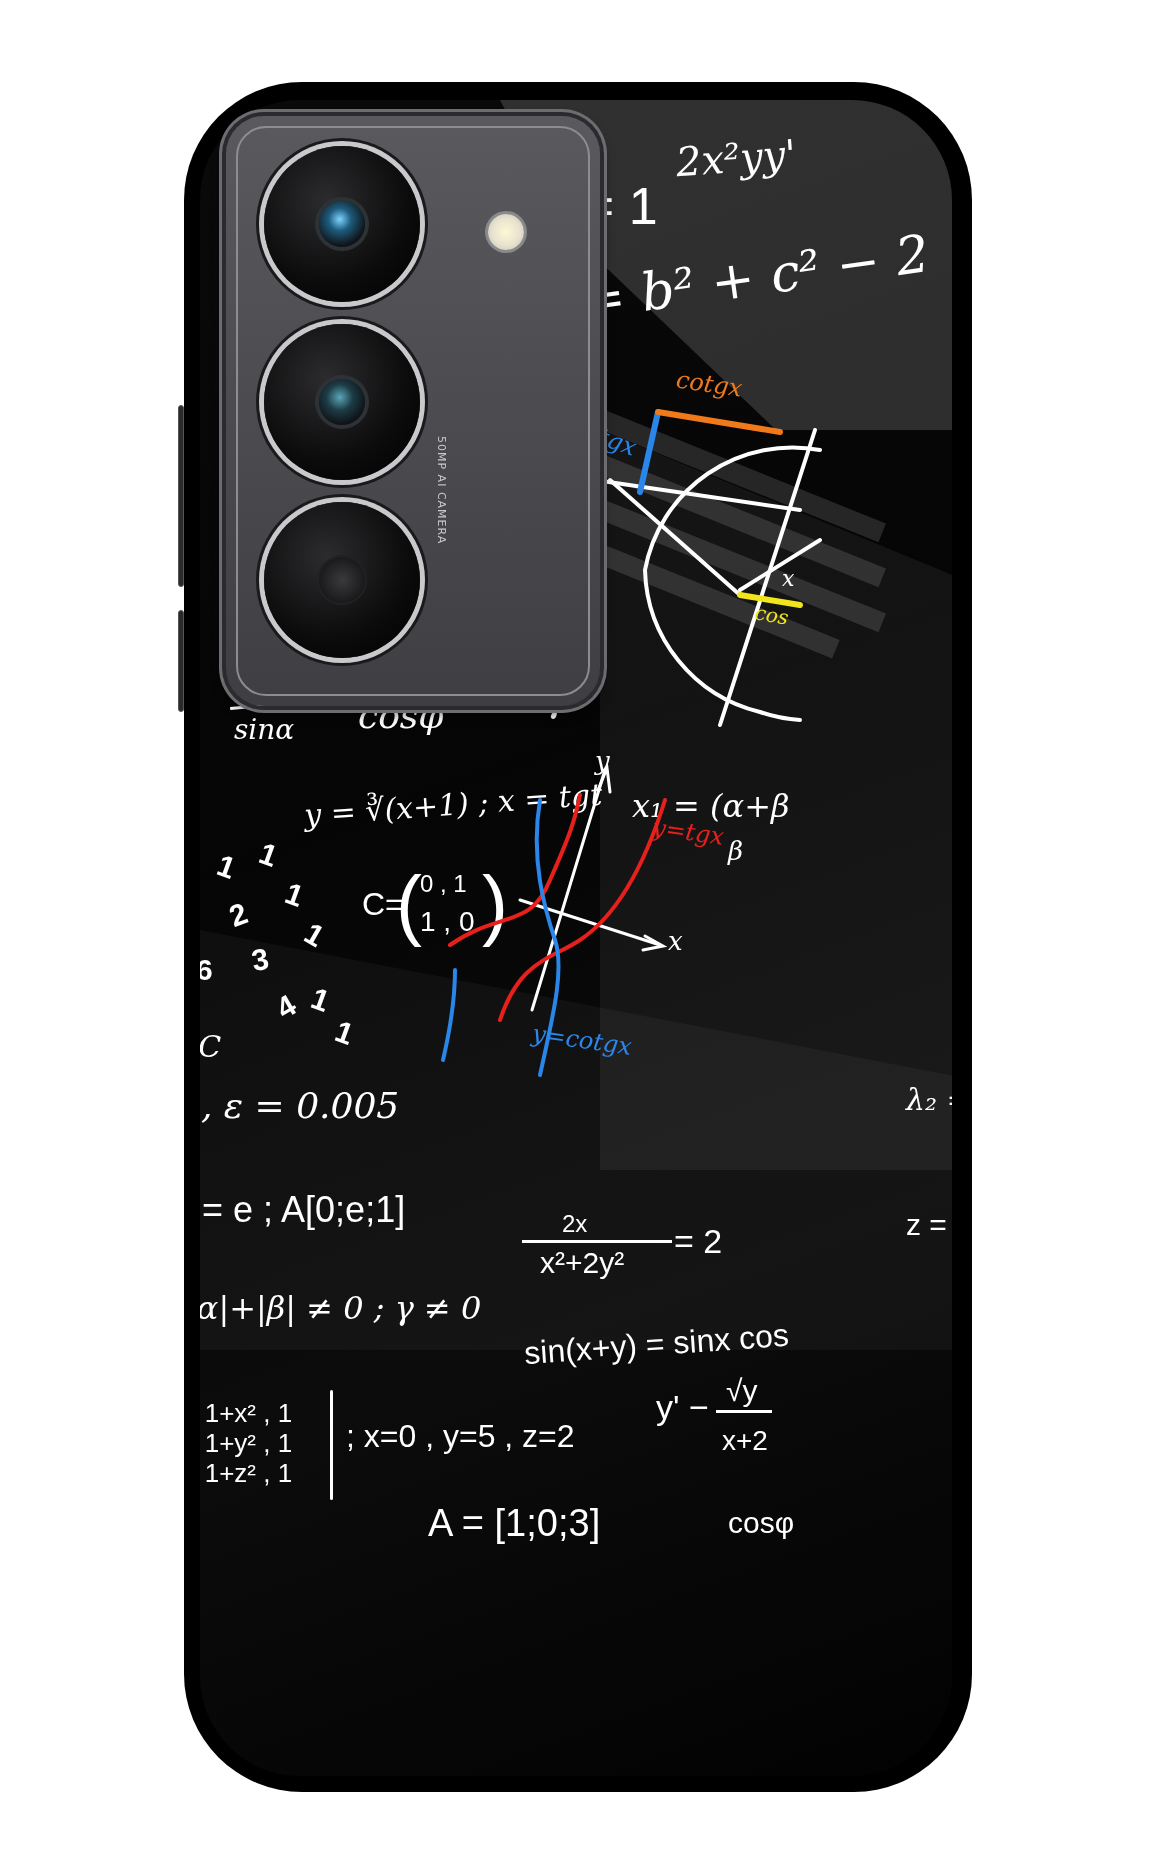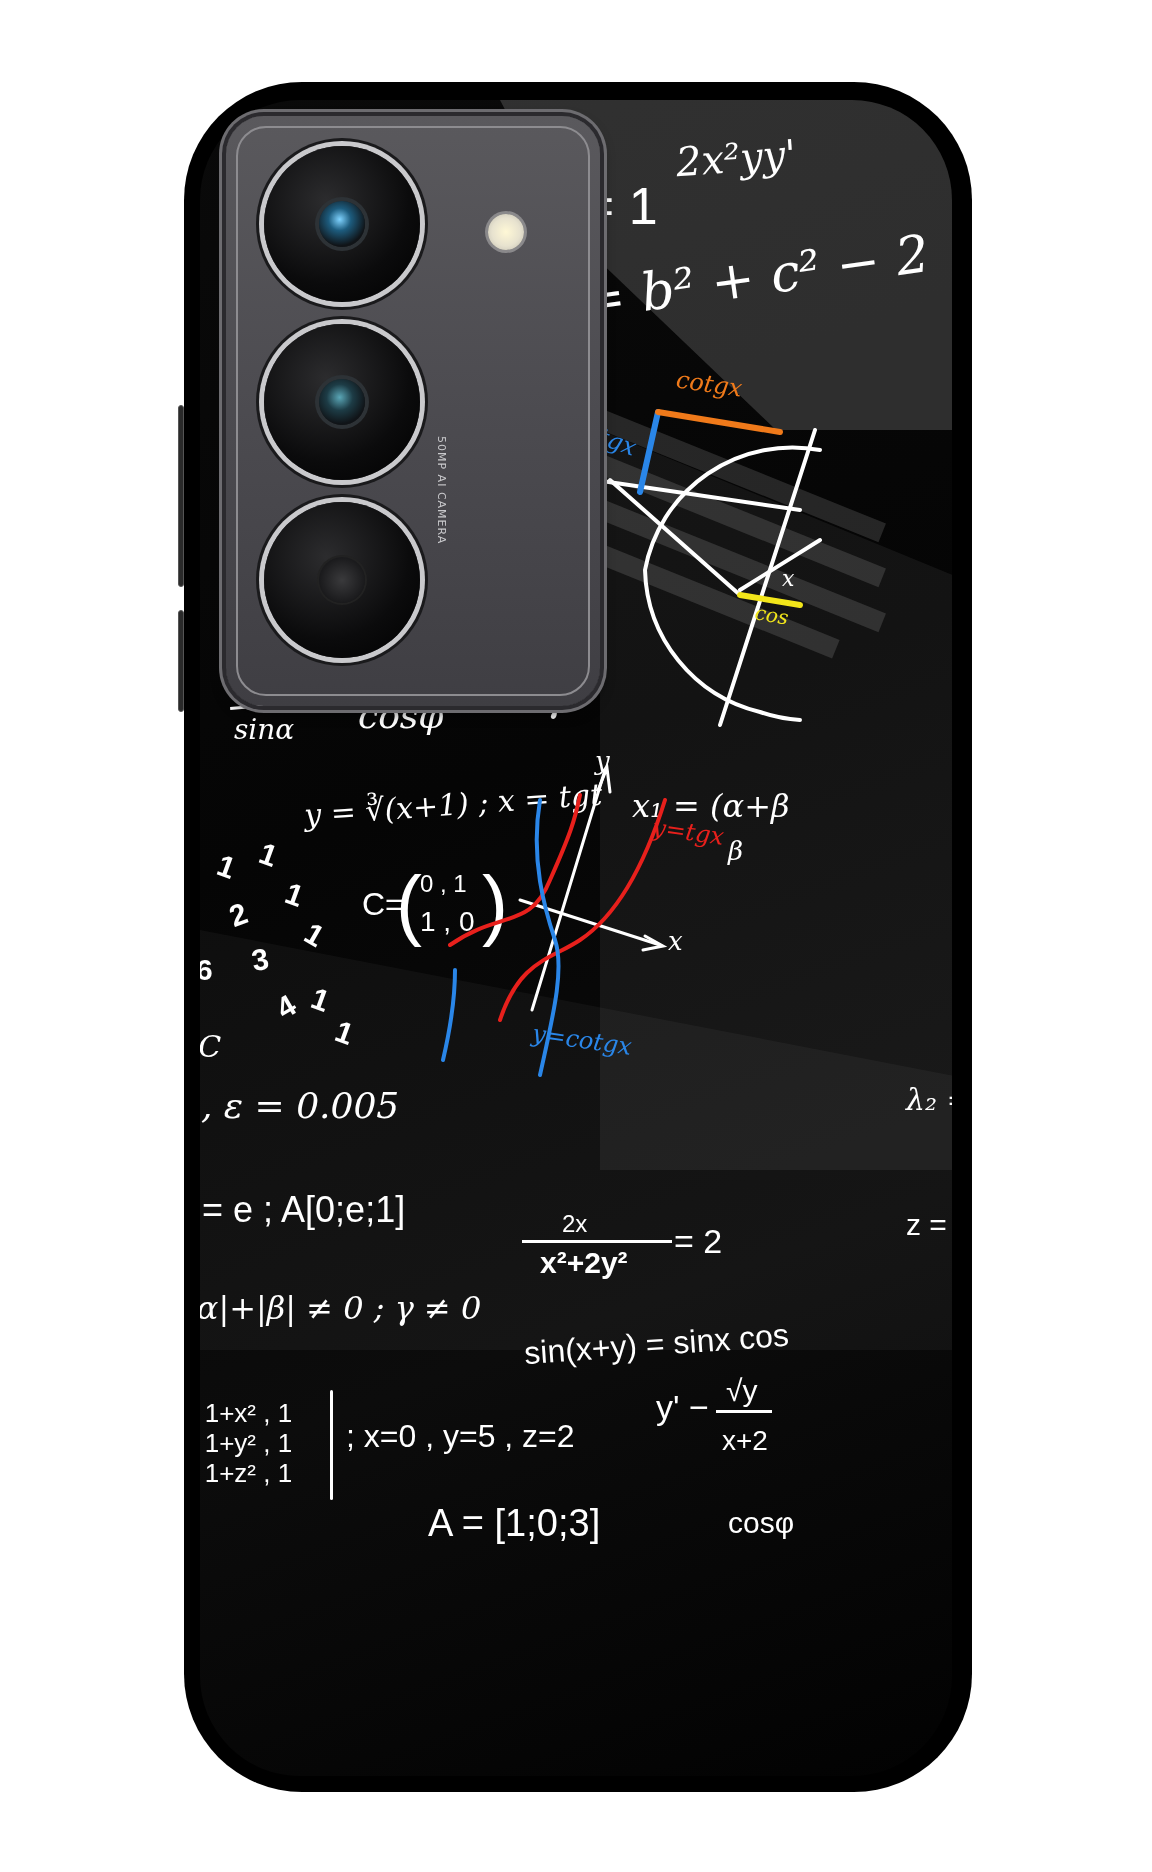--- a/index.html
+++ b/index.html
@@ -110,21 +110,21 @@
   <div class="math sans" style="left:282px;top:765px;font-size:78px;font-weight:200;">)</div>
 
   <div class="math" style="left:-24px;top:932px;font-size:30px;">∈C</div>
   <div class="math" style="left:-22px;top:988px;font-size:36px;">1, ε = 0.005</div>
   <div class="math" style="left:706px;top:985px;font-size:30px;">λ₂ = i</div>
 
   <div class="math sans" style="left:-26px;top:1092px;font-size:36px;">z = e ; A[0;e;1]</div>
 
   <div class="math sans" style="left:362px;top:1112px;font-size:24px;">2x</div>
   <div style="position:absolute;left:322px;top:1140px;width:150px;height:3px;background:#fff;"></div>
-  <div class="math sans" style="left:340px;top:1148px;font-size:30px;font-weight:bold;">x²+2y²</div>
+  <div class="math sans" style="left:340px;top:1148px;font-size:30px;">x²+2y²</div>
   <div class="math sans" style="left:474px;top:1124px;font-size:34px;">= 2</div>
   <div class="math sans" style="left:706px;top:1110px;font-size:30px;">z =</div>
 
   <div class="math" style="left:-14px;top:1192px;font-size:32px;">|α|+|β| ≠ 0 ; γ ≠ 0</div>
   <div class="math sans" style="left:324px;top:1228px;font-size:32px;transform:rotate(-4deg);">sin(x+y) = sinx cos</div>
 
   <div class="math sans" style="left:-30px;top:1300px;font-size:26px;">x , 1+x² , 1</div>
   <div class="math sans" style="left:-30px;top:1330px;font-size:26px;">y , 1+y² , 1</div>
   <div class="math sans" style="left:-30px;top:1360px;font-size:26px;">z , 1+z² , 1</div>
   <div style="position:absolute;left:130px;top:1290px;width:3px;height:110px;background:#fff;border-radius:2px;"></div>

